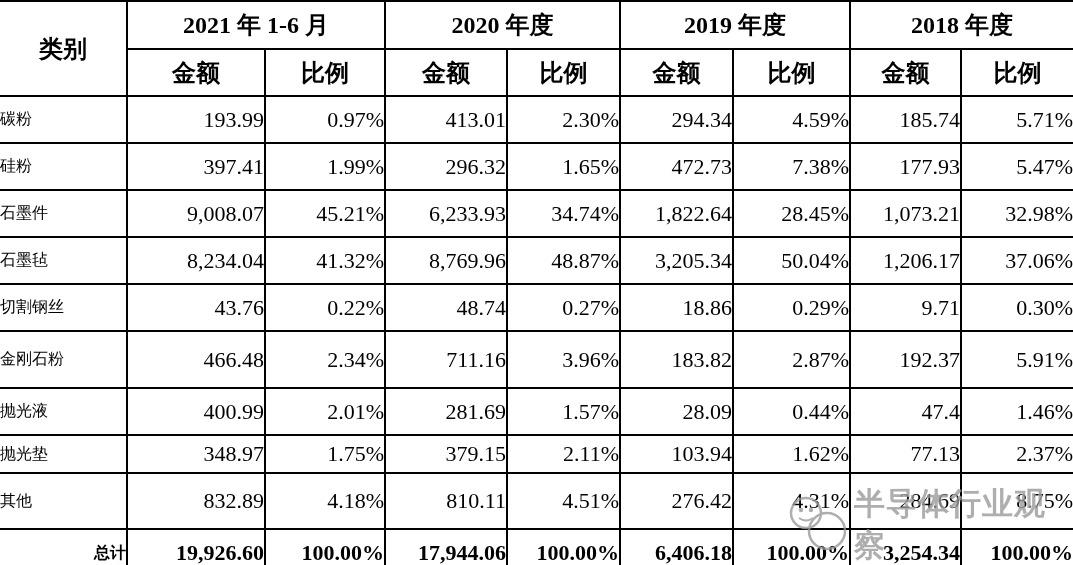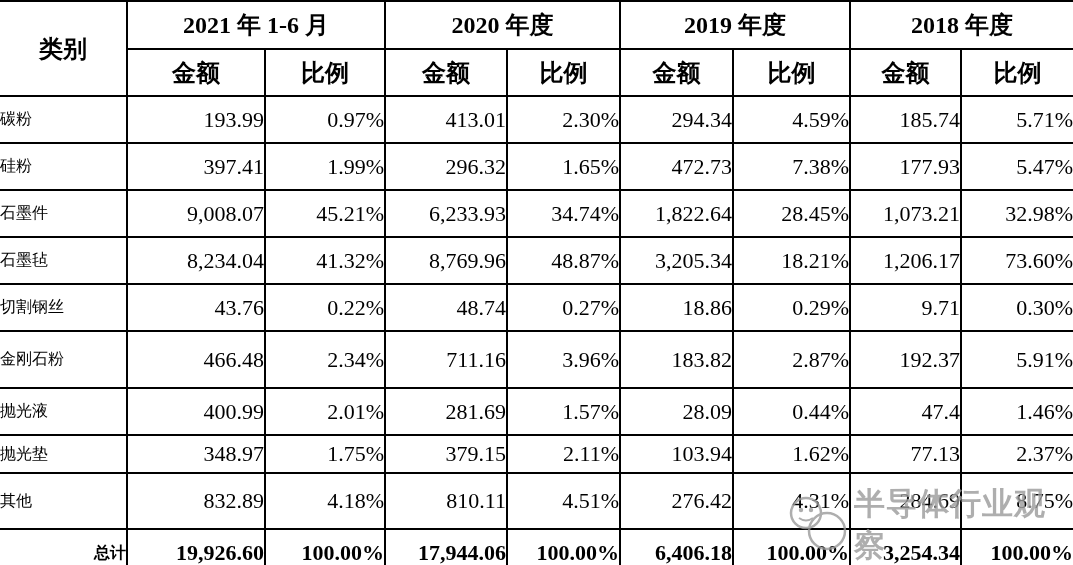--- a/index.html
+++ b/index.html
@@ -139,23 +139,23 @@
         <td class="num">1,073.21</td>
         <td class="num">32.98%</td>
       </tr>
       <tr style="height:47px">
         <td class="cat">石墨毡</td>
         <td class="num">8,234.04</td>
         <td class="num">41.32%</td>
         <td class="num">8,769.96</td>
         <td class="num">48.87%</td>
         <td class="num">3,205.34</td>
-        <td class="num">18.21%</td>
+        <td class="num">50.04%</td>
         <td class="num">1,206.17</td>
-        <td class="num">73.60%</td>
+        <td class="num">37.06%</td>
       </tr>
       <tr style="height:47px">
         <td class="cat">切割钢丝</td>
         <td class="num">43.76</td>
         <td class="num">0.22%</td>
         <td class="num">48.74</td>
         <td class="num">0.27%</td>
         <td class="num">18.86</td>
         <td class="num">0.29%</td>
         <td class="num">9.71</td>

